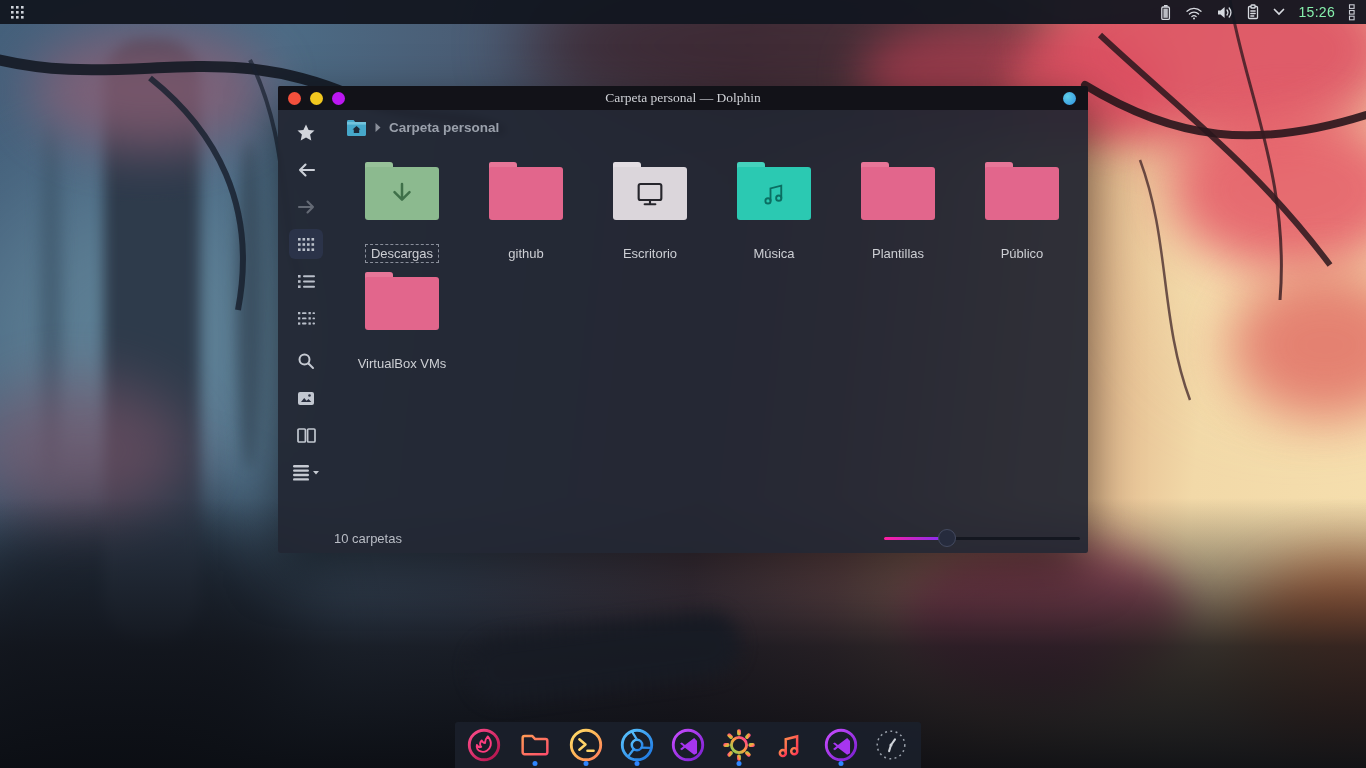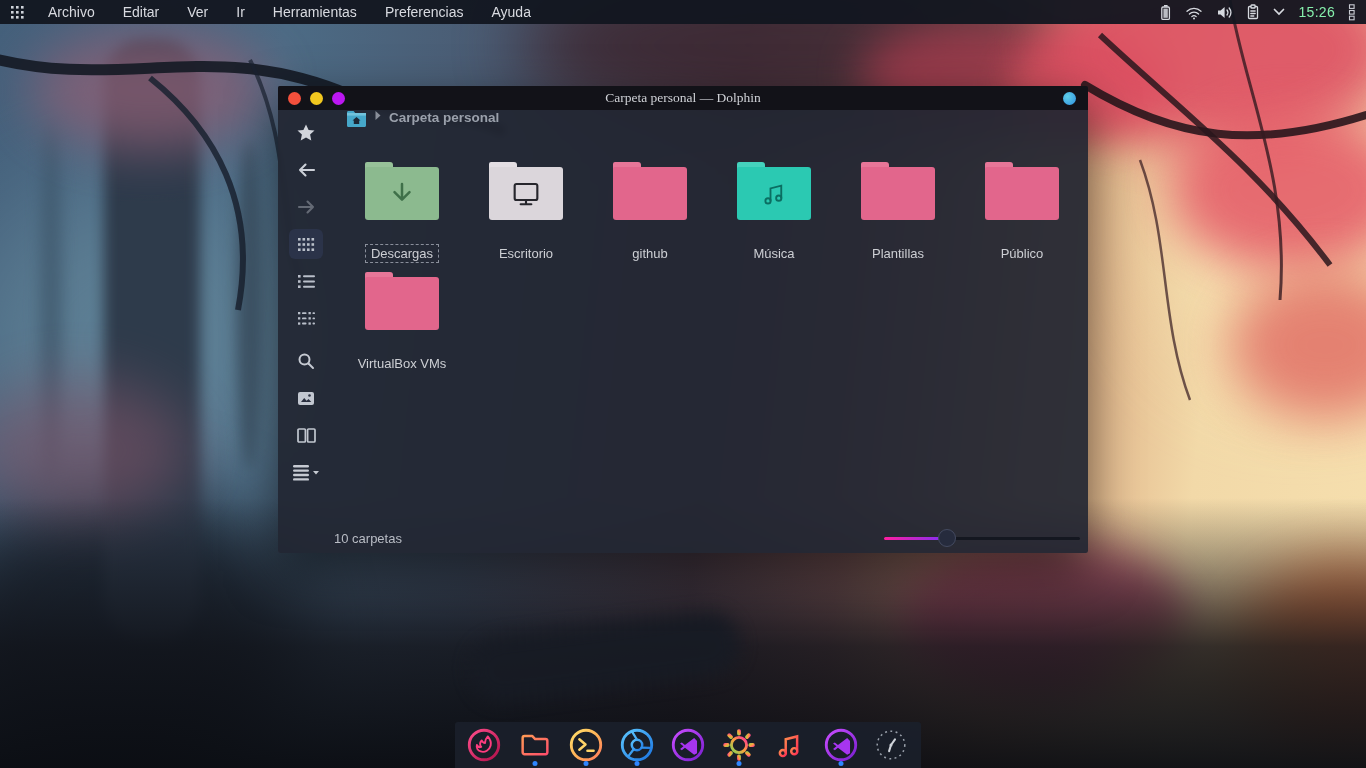--- a/index.html
+++ b/index.html
@@ -59,21 +59,21 @@
   .win-body { flex:1; display:flex; min-height:0; }
   .sidebar { flex:0 0 56px; display:flex; flex-direction:column; align-items:center;
     padding-top:8px; gap:7px; }
   .side-btn { width:34px; height:30px; border-radius:6px; display:flex; align-items:center;
     justify-content:center; cursor:pointer; }
   .side-btn.active { background:#2b3349; }
   .side-btn.disabled { opacity:.38; }
   .side-btn.spacer-lg { margin-top:6px; }
 
   .main-area { flex:1; display:flex; flex-direction:column; min-width:0; }
-  .crumb-row { height:34px; display:flex; align-items:flex-start; padding-left:12px; gap:7px; }
+  .crumb-row { height:34px; display:flex; align-items:center; padding-left:12px; gap:7px; }
   .crumb-text { font-size:13.5px; font-weight:bold; color:#9aa0ab; cursor:pointer; }
 
   .folder-grid { flex:1; display:grid; grid-template-columns:repeat(6,124px);
     grid-auto-rows:110px; padding:14px 0 0 6px; align-content:start; }
   .folder-tile { display:flex; flex-direction:column; align-items:center; cursor:pointer; }
   .folder-icon { position:relative; width:74px; height:58px; margin-top:4px; }
   .ftab { position:absolute; left:0; top:0; width:28px; height:10px; border-radius:2px 3px 0 0; }
   .fbody { position:absolute; left:0; top:5px; width:74px; height:53px; border-radius:2px 3px 3px 3px;
     display:flex; align-items:center; justify-content:center; }
   .folder-label { margin-top:24px; font-size:13px; color:#cdcfd4; padding:1px 5px; border:1px dashed transparent; }
@@ -139,29 +139,20 @@
           <rect x="1" y="1" width="2.6" height="2.6" fill="#cfd3da"></rect>
           <rect x="6" y="1" width="2.6" height="2.6" fill="#cfd3da"></rect>
           <rect x="11" y="1" width="2.6" height="2.6" fill="#cfd3da"></rect>
           <rect x="1" y="6" width="2.6" height="2.6" fill="#cfd3da"></rect>
           <rect x="6" y="6" width="2.6" height="2.6" fill="#cfd3da"></rect>
           <rect x="11" y="6" width="2.6" height="2.6" fill="#cfd3da"></rect>
           <rect x="1" y="11" width="2.6" height="2.6" fill="#cfd3da"></rect>
           <rect x="6" y="11" width="2.6" height="2.6" fill="#cfd3da"></rect>
           <rect x="11" y="11" width="2.6" height="2.6" fill="#cfd3da"></rect>
         </svg>
-      </div>
-    <div class="menubar" id="menubar">
-        <div class="menu-item">Archivo</div>
-        <div class="menu-item">Editar</div>
-        <div class="menu-item">Ver</div>
-        <div class="menu-item">Ir</div>
-        <div class="menu-item">Herramientas</div>
-        <div class="menu-item">Preferencias</div>
-        <div class="menu-item">Ayuda</div>
       </div>
     <div class="topbar-right">
       <span id="tray-icons" style="display:flex;gap:13px;align-items:center;">
           <span class="tray-icon">
             <svg width="13" height="17" viewBox="0 0 13 17">
               <rect x="5" y="1" width="3.6" height="1.6" fill="#d6d9df"></rect>
               <rect x="2.8" y="3" width="7.6" height="12.4" rx="1.2" stroke="#d6d9df" stroke-width="1.3" fill="none" stroke-linecap="round" stroke-linejoin="round"></rect>
               <rect x="4.4" y="4.6" width="4.4" height="9.2" fill="#d6d9df" opacity=".85"></rect>
             </svg>
           </span>
@@ -350,42 +341,42 @@
                     <svg width="30" height="30" viewBox="0 0 24 24">
                       <path d="M12 4v12M6 10.5l6 6 6-6" stroke="#3f7049" stroke-width="2" fill="none" stroke-linecap="round" stroke-linejoin="round"></path>
                     </svg>
                   </span>
                 </div>
       </div>
       <div class="folder-label selected">Descargas</div>
     </div>
             <div class="folder-tile">
       <div class="folder-icon">
+        <div class="ftab" style="background:#e77698"></div>
+        <div class="fbody" style="background:#e2668c">
+                  <span style="display:flex"></span>
+                </div>
+      </div>
+      <div class="folder-label">github</div>
+    </div>
+            <div class="folder-tile">
+      <div class="folder-icon">
         <div class="ftab" style="background:#e3dee3"></div>
         <div class="fbody" style="background:#dbd6db">
                   <span style="display:flex">
                     <svg width="32" height="32" viewBox="0 0 24 24">
                       <g stroke="#26262c" stroke-width="1.6" fill="none" stroke-linecap="round">
                         <rect x="3.5" y="4.5" width="17" height="12" rx="1.4"></rect>
                         <path d="M12 16.5v3.2M8 19.7h8"></path>
                       </g>
                     </svg>
                   </span>
                 </div>
       </div>
       <div class="folder-label">Escritorio</div>
-    </div>
-            <div class="folder-tile">
-      <div class="folder-icon">
-        <div class="ftab" style="background:#e77698"></div>
-        <div class="fbody" style="background:#e2668c">
-                  <span style="display:flex"></span>
-                </div>
-      </div>
-      <div class="folder-label">github</div>
     </div>
             <div class="folder-tile">
       <div class="folder-icon">
         <div class="ftab" style="background:#45d2bd"></div>
         <div class="fbody" style="background:#2bc9b2">
                   <span style="display:flex">
                     <svg width="30" height="30" viewBox="0 0 24 24">
                       <g stroke="#0b6e62" stroke-width="1.5" fill="none" stroke-linecap="round">
                         <path d="M9.2 17.3V7.5l8.6-2.2v9.8"></path>
                         <circle cx="7.2" cy="17.5" r="2.1"></circle>

